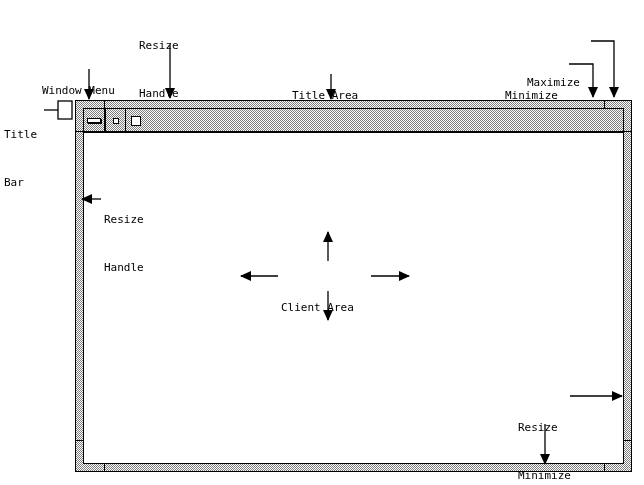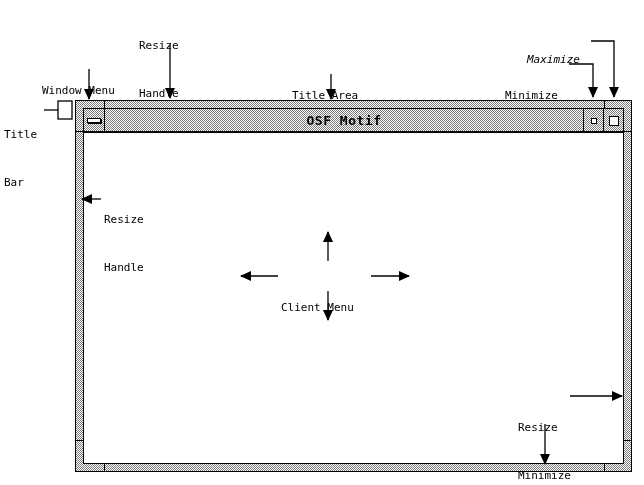--- a/index.html
+++ b/index.html
@@ -58,23 +58,20 @@
     <div class="tick b2"></div>
     <div class="tick l1"></div>
     <div class="tick l2"></div>
     <div class="tick r1"></div>
     <div class="tick r2"></div>
 
     <div class="titlebar">
       <div class="wm-btn">
         <div class="wm-glyph"></div>
       </div>
-      <div class="title-area">
-        <span class="window-title">OSF Motif</span>
-      </div>
       <div class="tb-btn">
         <div class="min-glyph"></div>
       </div>
       <div class="tb-btn">
         <div class="max-glyph"></div>
       </div>
     </div>
 
     <div class="client"></div>
   </div>
@@ -107,40 +104,40 @@
   </div>
 
   <div class="lbl" style="left:292px; top:56px;">
     <span>Title Area</span>
   </div>
 
   <div class="lbl" style="left:42px; top:51px;">
     <span>Window Menu</span>
   </div>
 
-  <div class="lbl" style="left:527px; top:20px;font-style:italic;">
+  <div class="lbl" style="left:527px; top:43px;">
     <span>Maximize</span>
   </div>
 
   <div class="lbl" style="left:505px; top:56px;">
     <span>Minimize</span>
   </div>
 
   <div class="lbl" style="left:4px; top:95px;">
     <span>Title</span>
     <span>Bar</span>
   </div>
 
   <div class="lbl" style="left:104px; top:180px;">
     <span>Resize</span>
     <span>Handle</span>
   </div>
 
   <div class="lbl" style="left:281px; top:268px;">
-    <span>Client Menu</span>
+    <span>Client Area</span>
   </div>
 
   <div class="lbl" style="left:518px; top:388px;">
     <span>Resize</span>
     <span>Minimize</span>
   </div>
 
 </div>
 
 </body></html>

